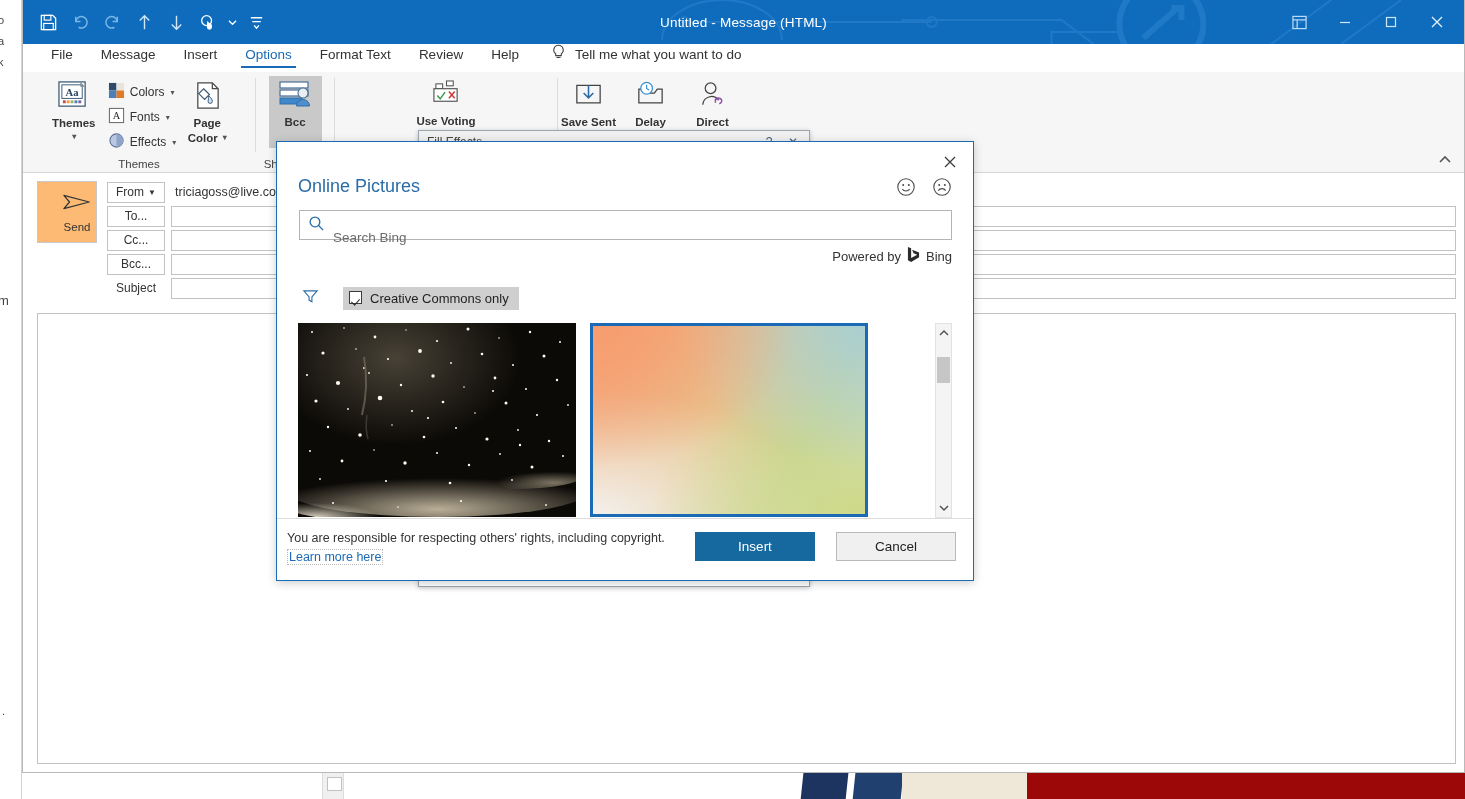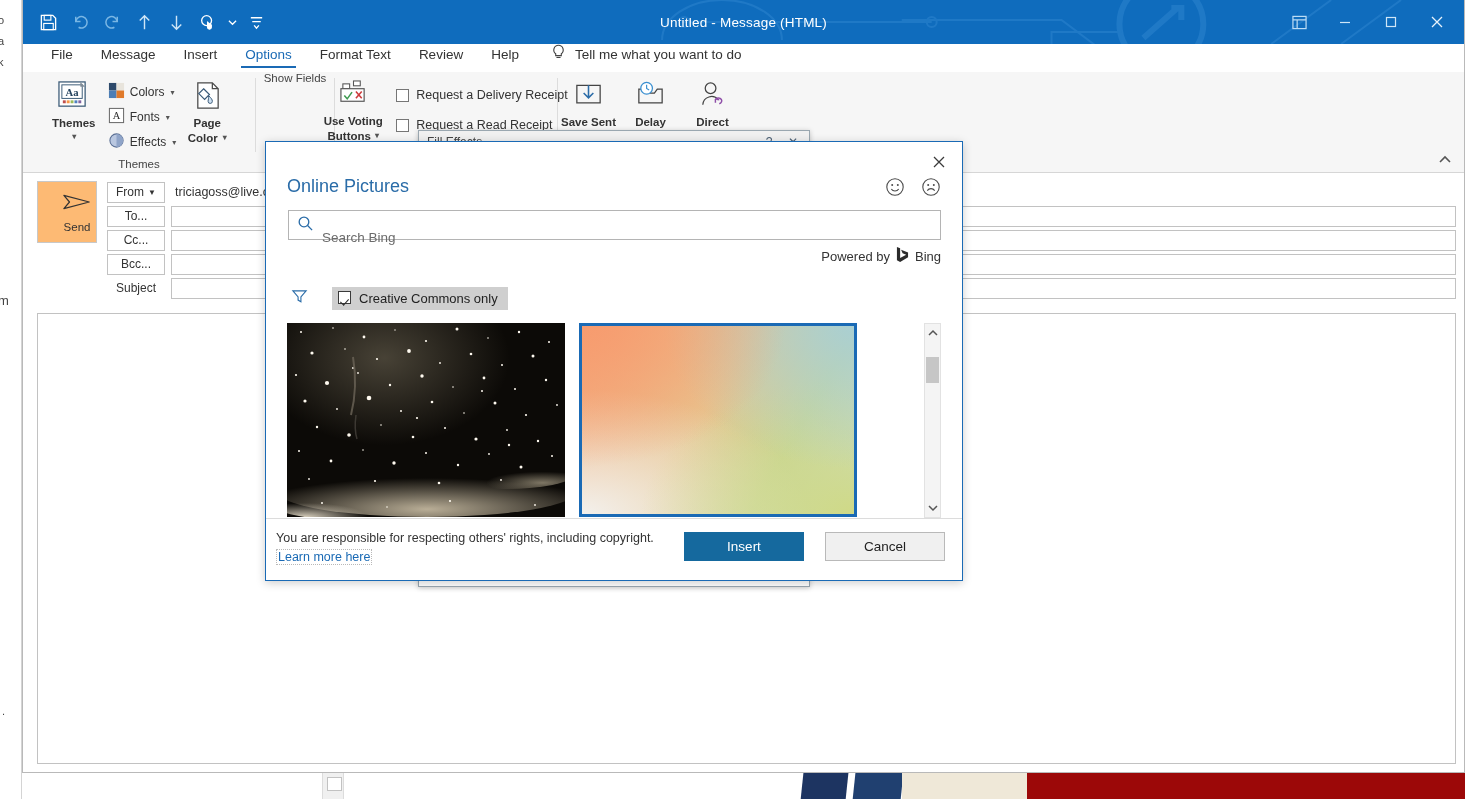--- a/index.html
+++ b/index.html
@@ -100,21 +100,21 @@
 
   
   .fx-dialog { position:absolute; left:418px; top:130px; width:392px; height:457px;
                background:#ffffff; border:1px solid #9aa7b0; box-shadow:0 1px 5px rgba(0,0,0,.22); }
   .fx-title { height:22px; background:#f0f0f0; border-bottom:1px solid #dfdfdf; display:flex; align-items:center; padding:0 4px;
               font-size:12px; color:#444; }
   .fx-title .t { flex:1; padding-left:4px; }
   .fx-btn { width:24px; height:18px; display:flex; align-items:center; justify-content:center; font-size:12px; color:#4a5f73; cursor:pointer; }
 
   
-  .op { position:absolute; left:265px; top:141px; width:698px; height:440px;
+  .op { position:absolute; left:276px; top:141px; width:698px; height:440px;
         background:#ffffff; border:1px solid #1a6ab5; box-shadow:0 2px 9px rgba(0,0,0,.20); }
   .op-close { position:absolute; right:8px; top:7px; width:30px; height:26px;
               display:flex; align-items:center; justify-content:center; cursor:pointer; }
   .op-head { position:absolute; left:21px; top:34px; right:21px; display:flex; align-items:center; }
   .op-title { font-size:18px; color:#2a6ca8; font-weight:400; }
   .op-feedback { margin-left:auto; display:flex; gap:16px; align-items:center; }
   .fb-icon { width:20px; height:20px; cursor:pointer; }
   .searchbox { position:absolute; left:22px; top:68px; right:21px; height:30px;
                border:1px solid #b4b4b4; background:#fff; display:flex; align-items:center; padding:0 8px; gap:8px; }
   .searchbox input { border:none; outline:none; flex:1; font-size:13.5px; color:#6d28d9;
@@ -360,20 +360,34 @@
               <span>Color</span>
               <span class="caret">▾</span>
             </span>
           </div>
         </div>
         <div class="rgroup-label">Themes</div>
       </div>
       <div class="rsep"></div>
 
       <div class="rgroup" style="width:78px">
+        <div class="rgroup-body" style="justify-content:center">
+          <div class="bigbtn bcc-btn" style="width:53px;height:72px">
+            <span>
+              <svg width="34" height="30" viewBox="0 0 34 30">
+                <rect x="2" y="2" width="28" height="6" fill="#fff" stroke="#4a6f96" stroke-width="1.2"></rect>
+                <rect x="2" y="10" width="28" height="6" fill="#fff" stroke="#4a6f96" stroke-width="1.2"></rect>
+                <rect x="2" y="18" width="22" height="6" fill="#3e87cb" stroke="#2f6fa8" stroke-width="1"></rect>
+                <circle cx="25" cy="13" r="5" fill="#e9eef3" stroke="#4a6f96" stroke-width="1.1"></circle>
+                <path d="M18.5 26 a6.5 6.5 0 0 1 13 0z" fill="#4e8fcb" stroke="#2f6fa8" stroke-width="1"></path>
+              </svg>
+            </span>
+            <span class="lbl">Bcc</span>
+          </div>
+        </div>
         <div class="rgroup-label">Show Fields</div>
       </div>
       <div class="rsep"></div>
 
       <div class="rgroup" style="width:222px">
         <div class="rgroup-body">
           <div class="bigbtn" style="width:66px">
             <span>
               <svg width="33" height="29" viewBox="0 0 34 30">
                 <rect x="6" y="4" width="7" height="5" fill="#fff" stroke="#555" stroke-width="1.1"></rect>
@@ -381,30 +395,20 @@
                 <rect x="4" y="9" width="24" height="13" fill="#fff" stroke="#555" stroke-width="1.2"></rect>
                 <path d="M7.5 16 l3 3.5 l5 -7" fill="none" stroke="#3f9c52" stroke-width="1.6"></path>
                 <path d="M19.5 12 l6 7 M25.5 12 l-6 7" stroke="#cc3b3b" stroke-width="1.6"></path>
               </svg>
             </span>
             <span class="lbl">Use Voting</span>
             <span class="lbl" style="display:flex;align-items:center;gap:3px">
               <span>Buttons</span>
               <span class="caret">▾</span>
             </span>
-          </div>
-          <div style="display:flex;flex-direction:column;gap:10px;padding-top:9px;margin-left:6px">
-            <div class="chkrow">
-              <span class="chkbox"></span>
-              <span>Request a Delivery Receipt</span>
-            </div>
-            <div class="chkrow">
-              <span class="chkbox"></span>
-              <span>Request a Read Receipt</span>
-            </div>
           </div>
         </div>
         <div class="rgroup-label"></div>
       </div>
       <div class="rsep"></div>
 
       <div class="rgroup" style="width:185px">
         <div class="rgroup-body">
           <div class="bigbtn">
             <span>

